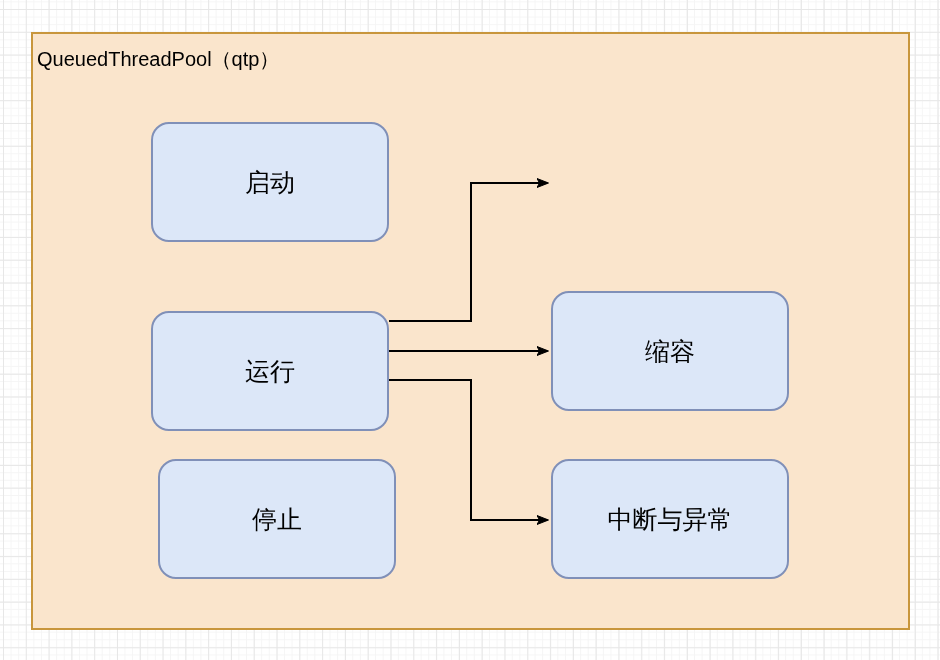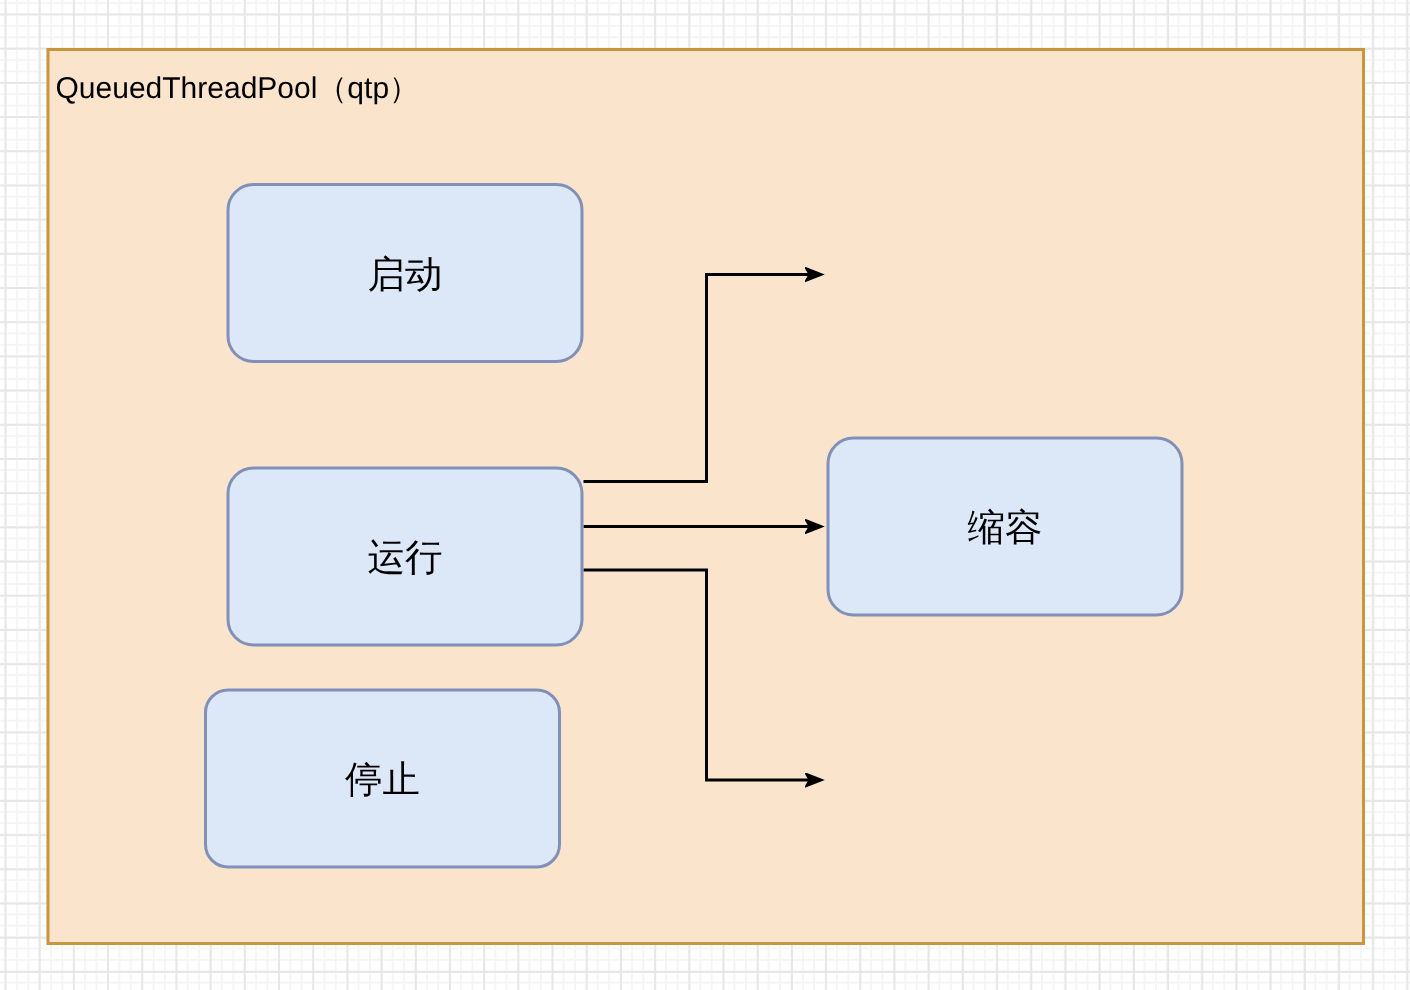--- a/index.html
+++ b/index.html
@@ -63,21 +63,21 @@
     border-radius: 18px;
     display: flex;
     align-items: center;
     justify-content: center;
     font-size: 25px;
     color: var(--text);
     text-align: center;
   }
   .pos-start     { left: 151px; top: 122px; }
   .pos-run       { left: 151px; top: 291px; margin-top: 20px; }
-  .pos-stop      { left: 136px; top: 459px; border-radius: 16px; }
+  .pos-stop      { left: 158px; top: 459px; }
   .pos-expand    { left: 551px; top: 122px; }
   .pos-shrink    { left: 551px; top: 291px; justify-content: center; }
   .pos-interrupt { left: 551px; top: 459px; }
   .edges-overlay {
     position: absolute;
     left: 0;
     top: 0;
     width: 940px;
     height: 660px;
     pointer-events: none;
@@ -119,14 +119,17 @@
 
   <div class="node pos-stop">
     <span>停止</span>
   </div>
 
 
   <div class="node pos-shrink">
     <span>缩容</span>
   </div>
 
+  <div class="node pos-interrupt">
+    <span>中断与异常</span>
+  </div>
 
 </div>
 
 </body></html>

